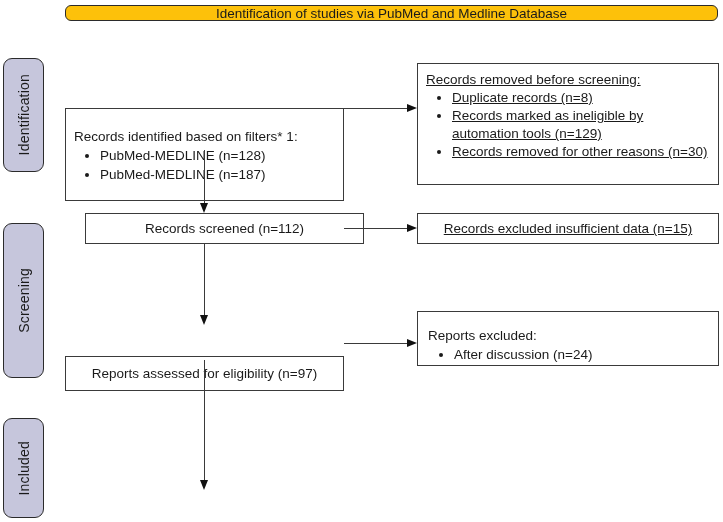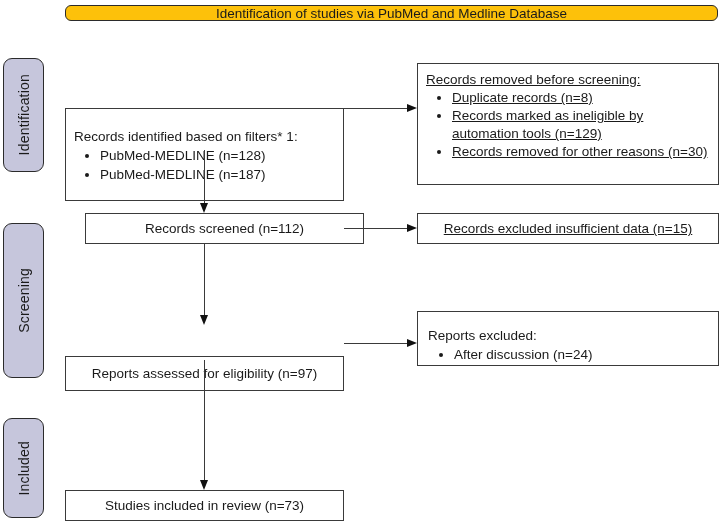--- a/index.html
+++ b/index.html
@@ -132,23 +132,20 @@
     <span>Reports assessed for eligibility (n=97)</span>
   </div>
 
   <div class="box" id="box-reports-excluded">
     <div>Reports excluded:</div>
     <ul>
         <li>After discussion (n=24)</li>
       </ul>
   </div>
 
-  <div class="box center" id="box-studies-included">
-    <span>Studies included in review (n=73)</span>
-  </div>
 
   <div>
     <div class="vline" style="left:204px; top:150px; height:55px;"></div>
     <div class="head-down" style="left:200px; top:203px;"></div>
   </div>
   <div>
     <div class="vline" style="left:204px; top:244px; height:73px;"></div>
     <div class="head-down" style="left:200px; top:315px;"></div>
   </div>
   <div>

